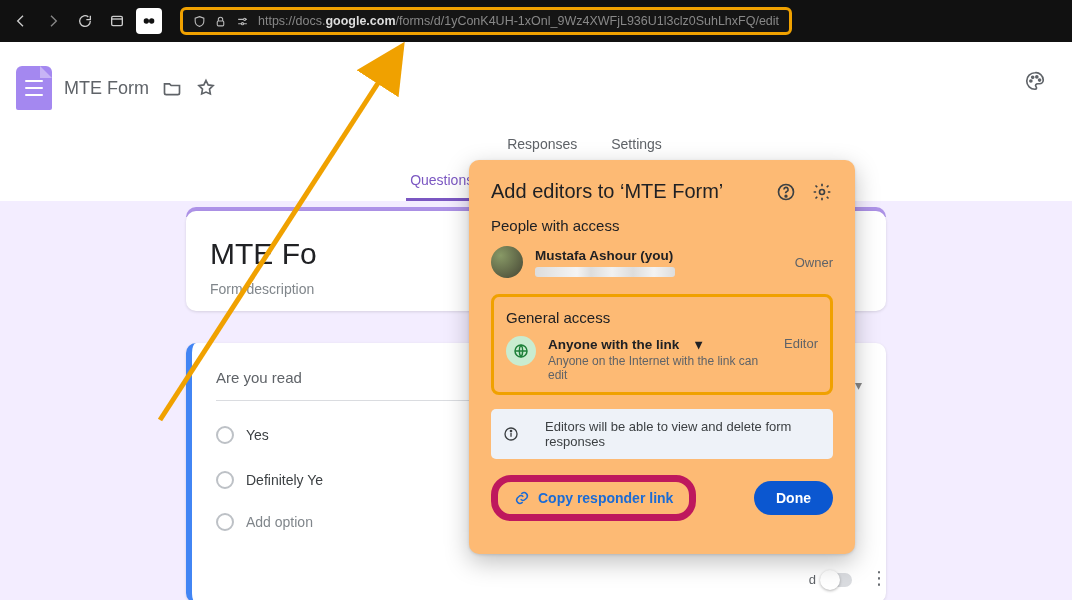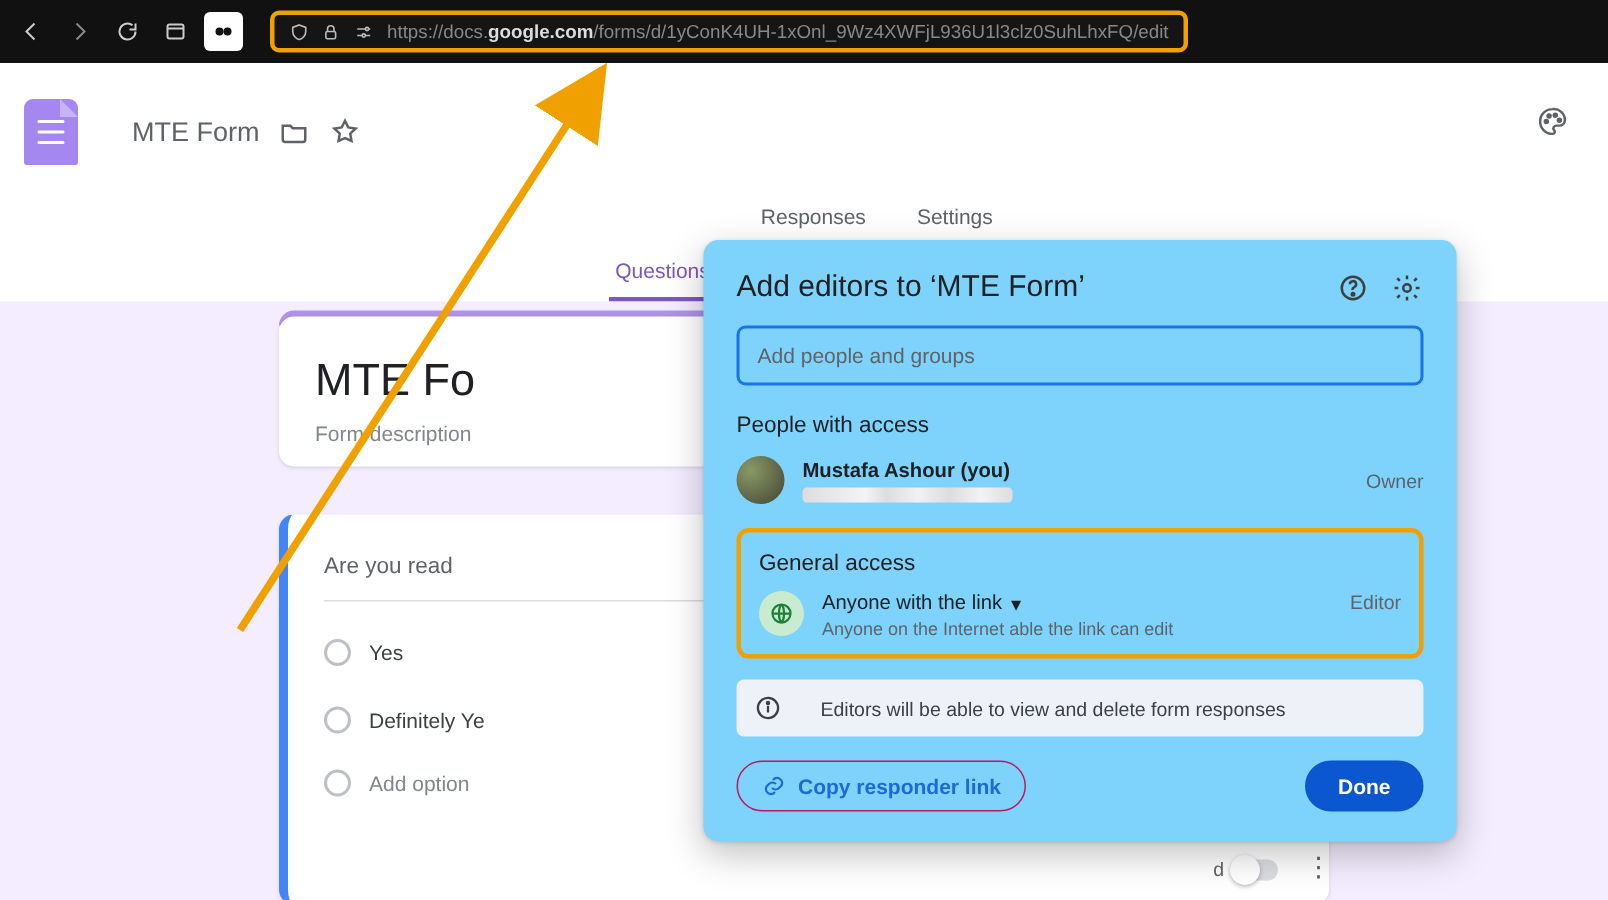--- a/index.html
+++ b/index.html
@@ -16,21 +16,21 @@
   .url-text .faded { color:#888; }
 
   .annotation-arrow { position:absolute; left: 140px; top: 40px; z-index: 50; pointer-events:none; }
 
   
   .forms-header { display:flex; align-items:center; padding: 24px 16px 10px 16px; gap:12px; }
   .forms-logo { width:36px; height:44px; background:#a488f0; border-radius:6px 6px 2px 2px; display:flex; align-items:center; justify-content:center; position:relative; }
   .forms-logo::after{ content:""; position:absolute; top:0; right:0; width:12px; height:12px; background:#c7b4f5; clip-path: polygon(0 0, 100% 100%, 0 100%);} 
   .forms-logo-lines { width:18px; height:16px; display:flex; flex-direction:column; justify-content:space-between;}
   .forms-logo-lines span { height:2px; background:#fff; border-radius:1px; }
-  .form-name { font-size:18px; color:#5f6368;margin-left:24px; }
+  .form-name { font-size:18px; color:#5f6368; }
   .folder-icon, .star-icon { width:22px; height:22px; color:#5f6368; display:flex; align-items:center; justify-content:center; }
   .palette-btn { position:absolute; right:22px; top:66px; width:30px; height:30px; display:flex; align-items:center; justify-content:center; color:#5f6368; }
 
   .tabs { display:flex; justify-content:center; gap:26px; margin-top:10px; }
   .tab { font-size:14px; color:#5f6368; padding:6px 4px 10px; cursor:pointer; }
   .tab.active { color:#7b57c2; border-bottom:3px solid #7b57c2;margin-top:36px; }
 
   .editor-bg { background:#f3edff; height:460px; padding-top:10px; display:flex; justify-content:center; position:relative; }
   .purple-strip { position:absolute; top:6px; left:50%; transform:translateX(-50%); width:700px; height:10px; background:#ae93e8; border-radius:10px 10px 0 0; }
 
@@ -48,21 +48,21 @@
   .opt-row { display:flex; align-items:center; gap:12px; margin-bottom:22px; }
   .radio { width:18px; height:18px; border:2px solid #bdc1c6; border-radius:50%; }
   .opt-label { font-size:14px; color:#3c4043; }
   .opt-x { margin-left:auto; color:#5f6368; font-size:20px; width:24px; text-align:center; }
   .more-vert { position:absolute; right:0px; bottom:14px; color:#5f6368; font-size:18px; letter-spacing:-2px;}
   .req-toggle { position:absolute; right:34px; bottom:16px; display:flex; align-items:center; gap:6px; color:#5f6368; font-size:13px;}
   .toggle { width:30px; height:14px; background:#dadce0; border-radius:8px; position:relative;}
   .toggle::after{ content:""; position:absolute; left:-2px; top:-3px; width:20px; height:20px; background:#fff; border-radius:50%; box-shadow:0 1px 3px rgba(0,0,0,.3);}
 
   
-  .dialog { position:absolute; left:469px; top:160px; width:502px; background:#7dd3fc; border-radius:10px; box-shadow:0 8px 24px rgba(0,0,0,.25), 0 1px 3px rgba(0,0,0,.12); padding:20px 22px 20px; z-index:20;}
+  .dialog { position:absolute; left:469px; top:160px; width:386px; background:#fdba74; border-radius:10px; box-shadow:0 8px 24px rgba(0,0,0,.25), 0 1px 3px rgba(0,0,0,.12); padding:20px 22px 33px; z-index:20;}
   .dlg-head { display:flex; align-items:center; justify-content:space-between; margin-bottom:14px;}
   .dlg-title { font-size:20px; color:#202124; }
   .dlg-icons { display:flex; gap:14px; color:#3c4043;}
   .dlg-icons > div { width:22px; height:22px; display:flex; align-items:center; justify-content:center;}
 
   .input-box { border:2px solid #1a73e8; border-radius:6px; padding:10px 12px; font-size:14px; color:#5f6368; margin-bottom:18px; cursor:text;}
   .section-h { font-size:15px; color:#202124; margin-bottom:12px; font-weight:400;}
 
   .person-row { display:flex; align-items:center; gap:12px; margin-bottom:16px;}
   .avatar { width:32px; height:32px; border-radius:50%; background: radial-gradient(circle at 30% 30%, #896, #443); }
@@ -70,26 +70,26 @@
   .person-sub { width:140px; height:10px; border-radius:3px; margin-top:4px;
     background:linear-gradient(90deg, #ddd 0%, #f4f4f4 30%, #ddd 40%, #f1f1f1 55%, #ddd 70%, #f3f3f3 85%, #ddd 100%);
     filter: blur(0.4px);
   }
   .role-label { margin-left:auto; font-size:13px; color:#5f6368; }
 
   .general-box { border:3px solid #f0a100; border-radius:8px; padding:12px 12px 10px; margin-bottom:14px;}
   .access-row { display:flex; align-items:flex-start; gap:12px;}
   .globe { width:30px; height:30px; border-radius:50%; background:#c9ecd0; display:flex; align-items:center; justify-content:center;}
   .access-main { flex:1;}
-  .access-title { font-size:13.5px; font-weight:400; color:#202124; display:flex; align-items:flex-start; gap:6px;}
+  .access-title { font-size:13.5px; font-weight:700; color:#202124; display:flex; align-items:flex-end; gap:16px;}
   .access-sub { font-size:12px; color:#5f6368; margin-top:2px;}
 
   .notice { background:#eef2f8; border-radius:5px; padding:10px 12px; display:flex; align-items:center; gap:26px; font-size:13px; color:#3c4043; margin-bottom:16px;}
   .dlg-foot { display:flex; justify-content:space-between; align-items:center;}
-  .link-btn { border:1px solid #be185d; border-radius:20px; padding:8px 16px; display:flex; align-items:center; gap:8px; color:#1a6bd6; font-size:14px; font-weight:600; cursor:pointer;}
+  .link-btn { border:7px solid #be185d; border-radius:20px; padding:8px 16px; display:flex; align-items:center; gap:8px; color:#1a6bd6; font-size:14px; font-weight:600; cursor:pointer;}
   .done-btn { background:#0b57d0; color:#fff; border-radius:20px; padding:9px 22px; font-size:14px; font-weight:600; cursor:pointer;}
 
   svg { display:block; }
 </style>
 </head>
 <body>
 
 <div class="browser-bar">
   <div class="nav-icon">
       <svg viewBox="0 0 24 24" fill="none" stroke="#ccc" stroke-width="2">
@@ -235,23 +235,20 @@
         </div>
       <div>
           <svg viewBox="0 0 24 24" width="20" height="20" fill="none" stroke="#3c4043" stroke-width="2">
             <circle cx="12" cy="12" r="3"></circle>
             <path d="M12 2v3M12 19v3M4.2 4.2l2.1 2.1M17.7 17.7l2.1 2.1M2 12h3M19 12h3M4.2 19.8l2.1-2.1M17.7 6.3l2.1-2.1"></path>
           </svg>
         </div>
     </div>
   </div>
 
-  <div class="input-box">
-    <span>Add people and groups</span>
-  </div>
 
   <div class="section-h">People with access</div>
   <div class="person-row">
     <div class="avatar"></div>
     <div>
       <div class="person-name">Mustafa Ashour (you)</div>
       <div class="person-sub"></div>
     </div>
     <div class="role-label">Owner</div>
   </div>
@@ -263,21 +260,21 @@
         <svg viewBox="0 0 24 24" width="18" height="18" fill="none" stroke="#1e8039" stroke-width="2">
             <circle cx="12" cy="12" r="8"></circle>
             <path d="M4 12h16M12 4c3 3 3 13 0 16M12 4c-3 3-3 13 0 16"></path>
           </svg>
       </div>
       <div class="access-main">
         <div class="access-title">
           <span>Anyone with the link</span>
           <span>▾</span>
         </div>
-        <div class="access-sub">Anyone on the Internet able the link can edit</div>
+        <div class="access-sub">Anyone on the Internet with the link can edit</div>
       </div>
       <div class="role-label">Editor</div>
     </div>
   </div>
 
   <div class="notice">
     <svg viewBox="0 0 24 24" width="18" height="18" fill="none" stroke="#3c4043" stroke-width="2">
         <circle cx="12" cy="12" r="9"></circle>
         <path d="M12 10v6"></path>
         <circle cx="12" cy="7.5" r="1" fill="#3c4043"></circle>

